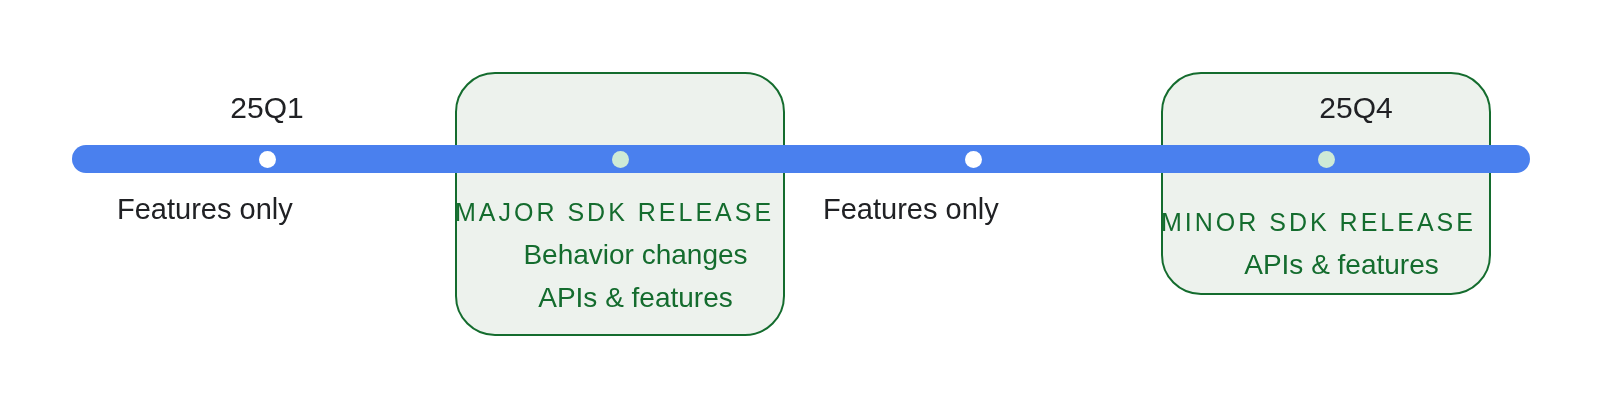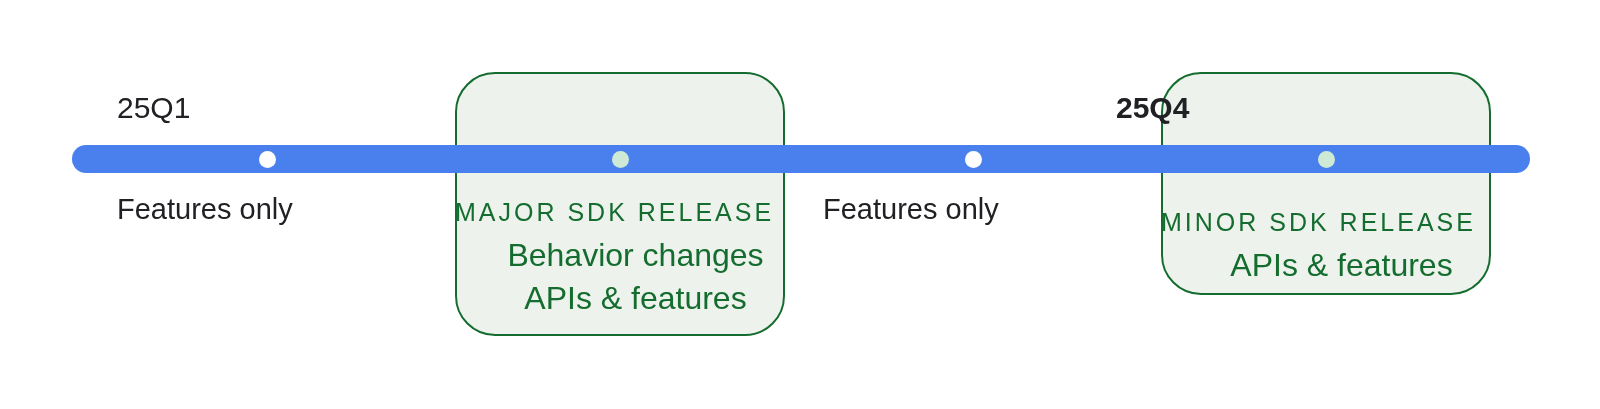--- a/index.html
+++ b/index.html
@@ -26,41 +26,41 @@
     width:1458px;height:28px;border-radius:14px;
     background:var(--bar,#4a80ee);
   }
   
   .dot{position:absolute;top:151px;width:17px;height:17px;border-radius:50%;}
   .dot-plain{background:var(--dot-plain,#ffffff);}
   .dot-boxed{background:var(--dot-boxed,#ceead6);}
   .d1{left:259px;}.d2{left:612px;}.d3{left:965px;}.d4{left:1318px;}
   
   .qlabel{
-    position:absolute;top:92px;width:300px;text-align:left;
+    position:absolute;top:92px;width:300px;text-align:center;
     font-size:30px;line-height:32px;font-weight:500;
     color:var(--label-text,#202124);
   }
-  .q1{left:117px;}.q2{left:470px;}.q3{left:823px;}.q4{left:1116px;font-weight:bold;}
+  .q1{left:117px;}.q2{left:470px;}.q3{left:823px;}.q4{left:1206px;}
   
   .note{
     position:absolute;top:193px;width:300px;text-align:left;
     font-size:29px;line-height:32px;font-weight:500;
     color:var(--label-text,#202124);
   }
   
   .heading{
     position:absolute;top:199px;width:272px;text-align:center;
     font-size:25px;line-height:26px;font-weight:500;letter-spacing:3px;
     color:var(--green-text,#146c2e);
     white-space:nowrap;
   }
   .body-line{
     position:absolute;width:361px;text-align:center;
-    font-size:32px;line-height:30px;font-weight:500;
+    font-size:28px;line-height:30px;font-weight:500;
     color:var(--green-text,#146c2e);
   }
   .hx1{left:455px;}.hx2{left:1161px;margin-top:10px;}
   .row2{top:240px;}.row3{top:283px;}
 </style>
 </head>
 <body>
 
 <div class="canvas">
 

